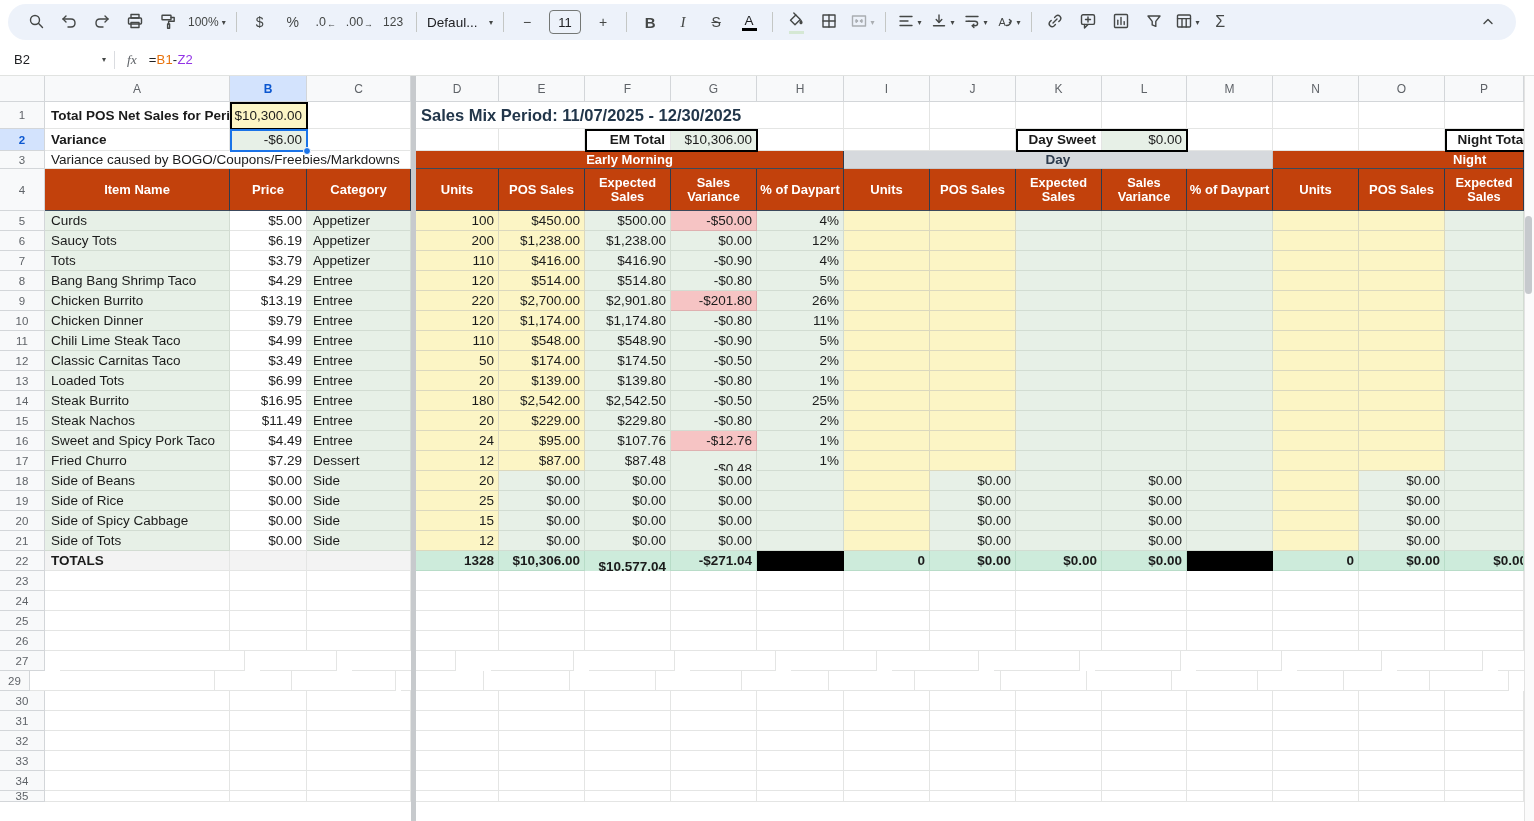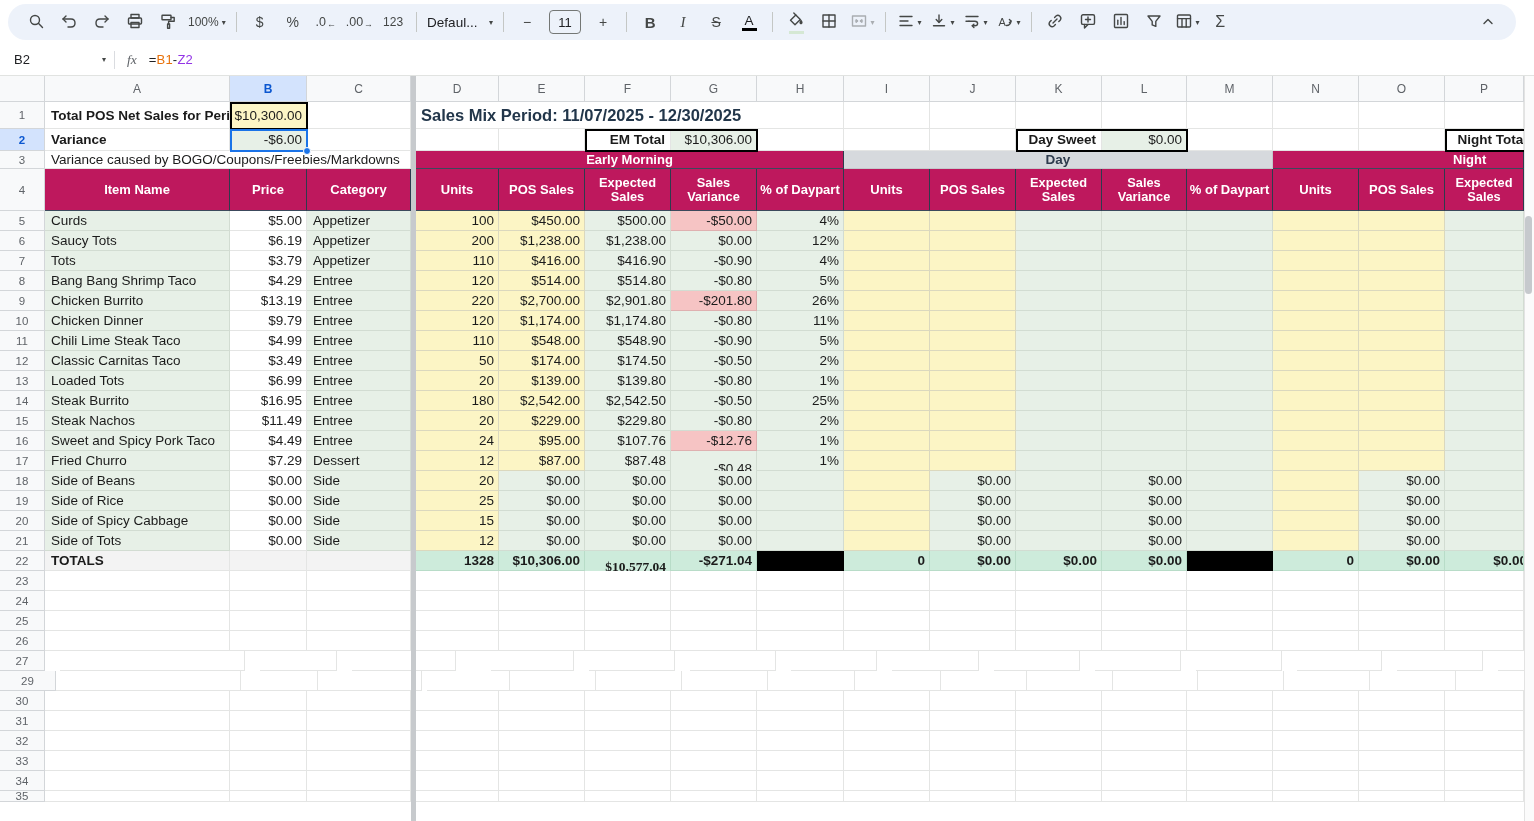--- a/index.html
+++ b/index.html
@@ -45,21 +45,21 @@
   .bold{font-weight:bold;}
   .gut{justify-content:center;background:#f8f9fa;color:#5f6368;font-size:11.5px;border-color:#d3d6d9;}
   .gut.sel{background:#d3e3fd;color:#0b57d0;font-weight:bold;}
   .colh{justify-content:center;background:#f8f9fa;color:#5f6368;font-size:12px;border-color:#d3d6d9;}
   .colh.sel{background:#d3e3fd;color:#0b57d0;font-weight:bold;}
   .yellow{background:#fcf5c5;border-color:#dbd8be;}
   .green{background:#e7f0e7;border-color:#d2dcd2;}
   .mint{background:#cdebdb;border-color:#b8dcc8;font-weight:bold;}
   .pink{background:#f6c4c4;border-color:#dfb0b0;}
   .gray{background:#f3f3f3;}
-  .navy{background:#be185d;color:#fff;font-weight:bold;justify-content:center;
+  .navy{background:#c2410c;color:#fff;font-weight:bold;justify-content:center;
     border-color:#3c495c #2e3b4d;font-size:13px;}
   .navy.wrap2{white-space:normal;text-align:center;line-height:14px;font-size:12.8px;padding:0 2px;}
   .dayband{background:#d6d9dd;color:#2e3b4d;font-weight:bold;justify-content:center;border-color:#c4c7cb;}
   .blackc{background:#000;border-color:#000;}
   .spc{border:none;background:transparent;}
   .titlec{font-size:16.5px;font-weight:bold;color:#22364a;padding-left:5px;}
   .rlabel{justify-content:flex-end;padding-right:5px;font-weight:bold;}
   .ov{position:absolute;box-sizing:border-box;pointer-events:none;}
 </style>
 </head>
@@ -682,21 +682,21 @@
       <div class="c green num" style="width: 79px; height: 20px;"></div>
     </div>
     <div class="row" style="height: 20px;">
       <div class="c gut" style="width: 45px; height: 20px;">22</div>
       <div class="c bold txt gray" style="width: 185px; height: 20px;">TOTALS</div>
       <div class="c gray" style="width: 77px; height: 20px;"></div>
       <div class="c gray" style="width: 104px; height: 20px;"></div>
       <div class="c spc" style="width: 5px; height: 20px;"></div>
       <div class="c mint num" style="width: 83px; height: 20px;">1328</div>
       <div class="c mint num" style="width: 86px; height: 20px;">$10,306.00</div>
-      <div class="c mint num" style="width: 86px; height: 32px; font-family: Liberation Serif, serif;">$10,577.04</div>
+      <div class="c mint num" style="width: 86px; height: 32px;">$10,577.04</div>
       <div class="c mint num" style="width: 86px; height: 20px;">-$271.04</div>
       <div class="c blackc" style="width: 87px; height: 20px;"></div>
       <div class="c mint num" style="width: 86px; height: 20px;">0</div>
       <div class="c mint num" style="width: 86px; height: 20px;">$0.00</div>
       <div class="c mint num" style="width: 86px; height: 20px;">$0.00</div>
       <div class="c mint num" style="width: 85px; height: 20px;">$0.00</div>
       <div class="c blackc" style="width: 86px; height: 20px;"></div>
       <div class="c mint num" style="width: 86px; height: 20px;">0</div>
       <div class="c mint num" style="width: 86px; height: 20px;">$0.00</div>
       <div class="c mint" style="width: 79px; height: 20px;">
@@ -797,21 +797,21 @@
       <div class="c" style="width: 86px; height: 20px;"></div>
       <div class="c" style="width: 86px; height: 20px;"></div>
       <div class="c" style="width: 86px; height: 20px;"></div>
       <div class="c" style="width: 85px; height: 20px;"></div>
       <div class="c" style="width: 86px; height: 20px;"></div>
       <div class="c" style="width: 86px; height: 20px;"></div>
       <div class="c" style="width: 86px; height: 20px;"></div>
       <div class="c" style="width: 79px; height: 20px;"></div>
     </div>
     <div class="row" style="height: 20px;">
-      <div class="c gut" style="width: 56px; height: 20px;">29</div>
+      <div class="c gut" style="width: 30px; height: 20px;">29</div>
       <div class="c" style="width: 185px; height: 20px;"></div>
       <div class="c" style="width: 77px; height: 20px;"></div>
       <div class="c" style="width: 104px; height: 20px;"></div>
       <div class="c spc" style="width: 5px; height: 20px;"></div>
       <div class="c" style="width: 83px; height: 20px;"></div>
       <div class="c" style="width: 86px; height: 20px;"></div>
       <div class="c" style="width: 86px; height: 20px;"></div>
       <div class="c" style="width: 86px; height: 20px;"></div>
       <div class="c" style="width: 87px; height: 20px;"></div>
       <div class="c" style="width: 86px; height: 20px;"></div>

